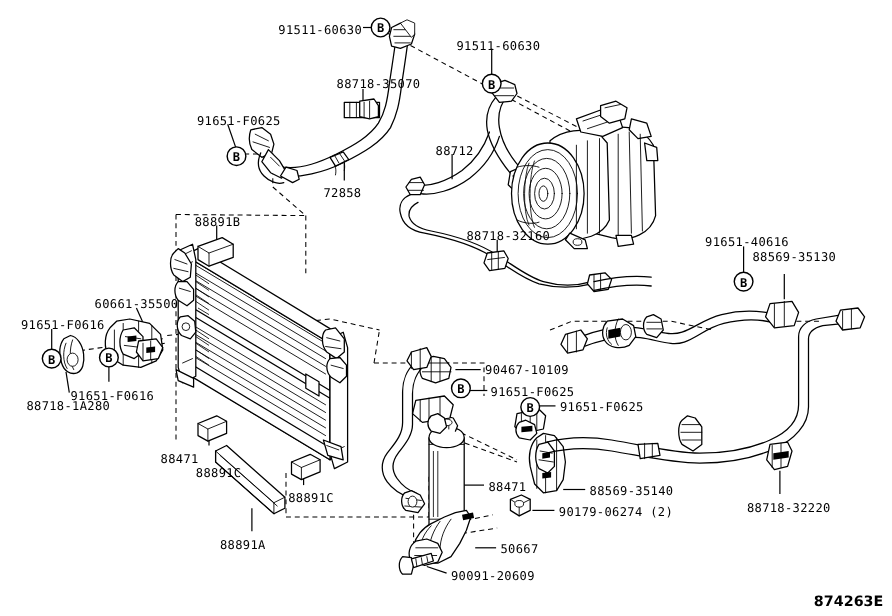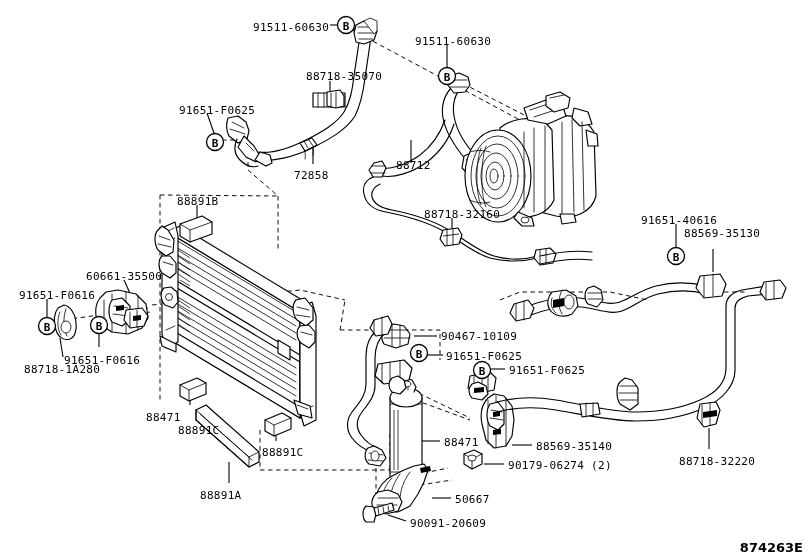--- a/index.html
+++ b/index.html
@@ -497,21 +497,21 @@
       <circle cx="482" cy="370" r="8.5" fill="#fff" stroke="#000" stroke-width="1.3"></circle>
       <text x="482" y="374.5" text-anchor="middle" font-family="DejaVu Sans Mono, monospace" font-size="11" font-weight="bold" fill="#000">B</text>
     </g>
   </svg>
 
   <div id="label-layer">
       <div class="lbl" style="left: 253px; top: 22px;">91511-60630</div>
       <div class="lbl" style="left: 415px; top: 36px;">91511-60630</div>
       <div class="lbl" style="left: 291px; top: 71px; margin-left: 15px;">88718-35070</div>
       <div class="lbl" style="left: 179px; top: 105px;">91651-F0625</div>
-      <div class="lbl" style="left: 396px; top: 132px; margin-top: 28px;">88712</div>
+      <div class="lbl" style="left: 396px; top: 132px;">88712</div>
       <div class="lbl" style="left: 294px; top: 170px;">72858</div>
       <div class="lbl" style="left: 177px; top: 196px;">88891B</div>
       <div class="lbl" style="left: 424px; top: 209px;">88718-32160</div>
       <div class="lbl" style="left: 641px; top: 215px;">91651-40616</div>
       <div class="lbl" style="left: 684px; top: 228px;">88569-35130</div>
       <div class="lbl" style="left: 86px; top: 271px;">60661-35500</div>
       <div class="lbl" style="left: 19px; top: 290px;">91651-F0616</div>
       <div class="lbl" style="left: 441px; top: 331px;">90467-10109</div>
       <div class="lbl" style="left: 446px; top: 351px;">91651-F0625</div>
       <div class="lbl" style="left: 64px; top: 355px;">91651-F0616</div>

